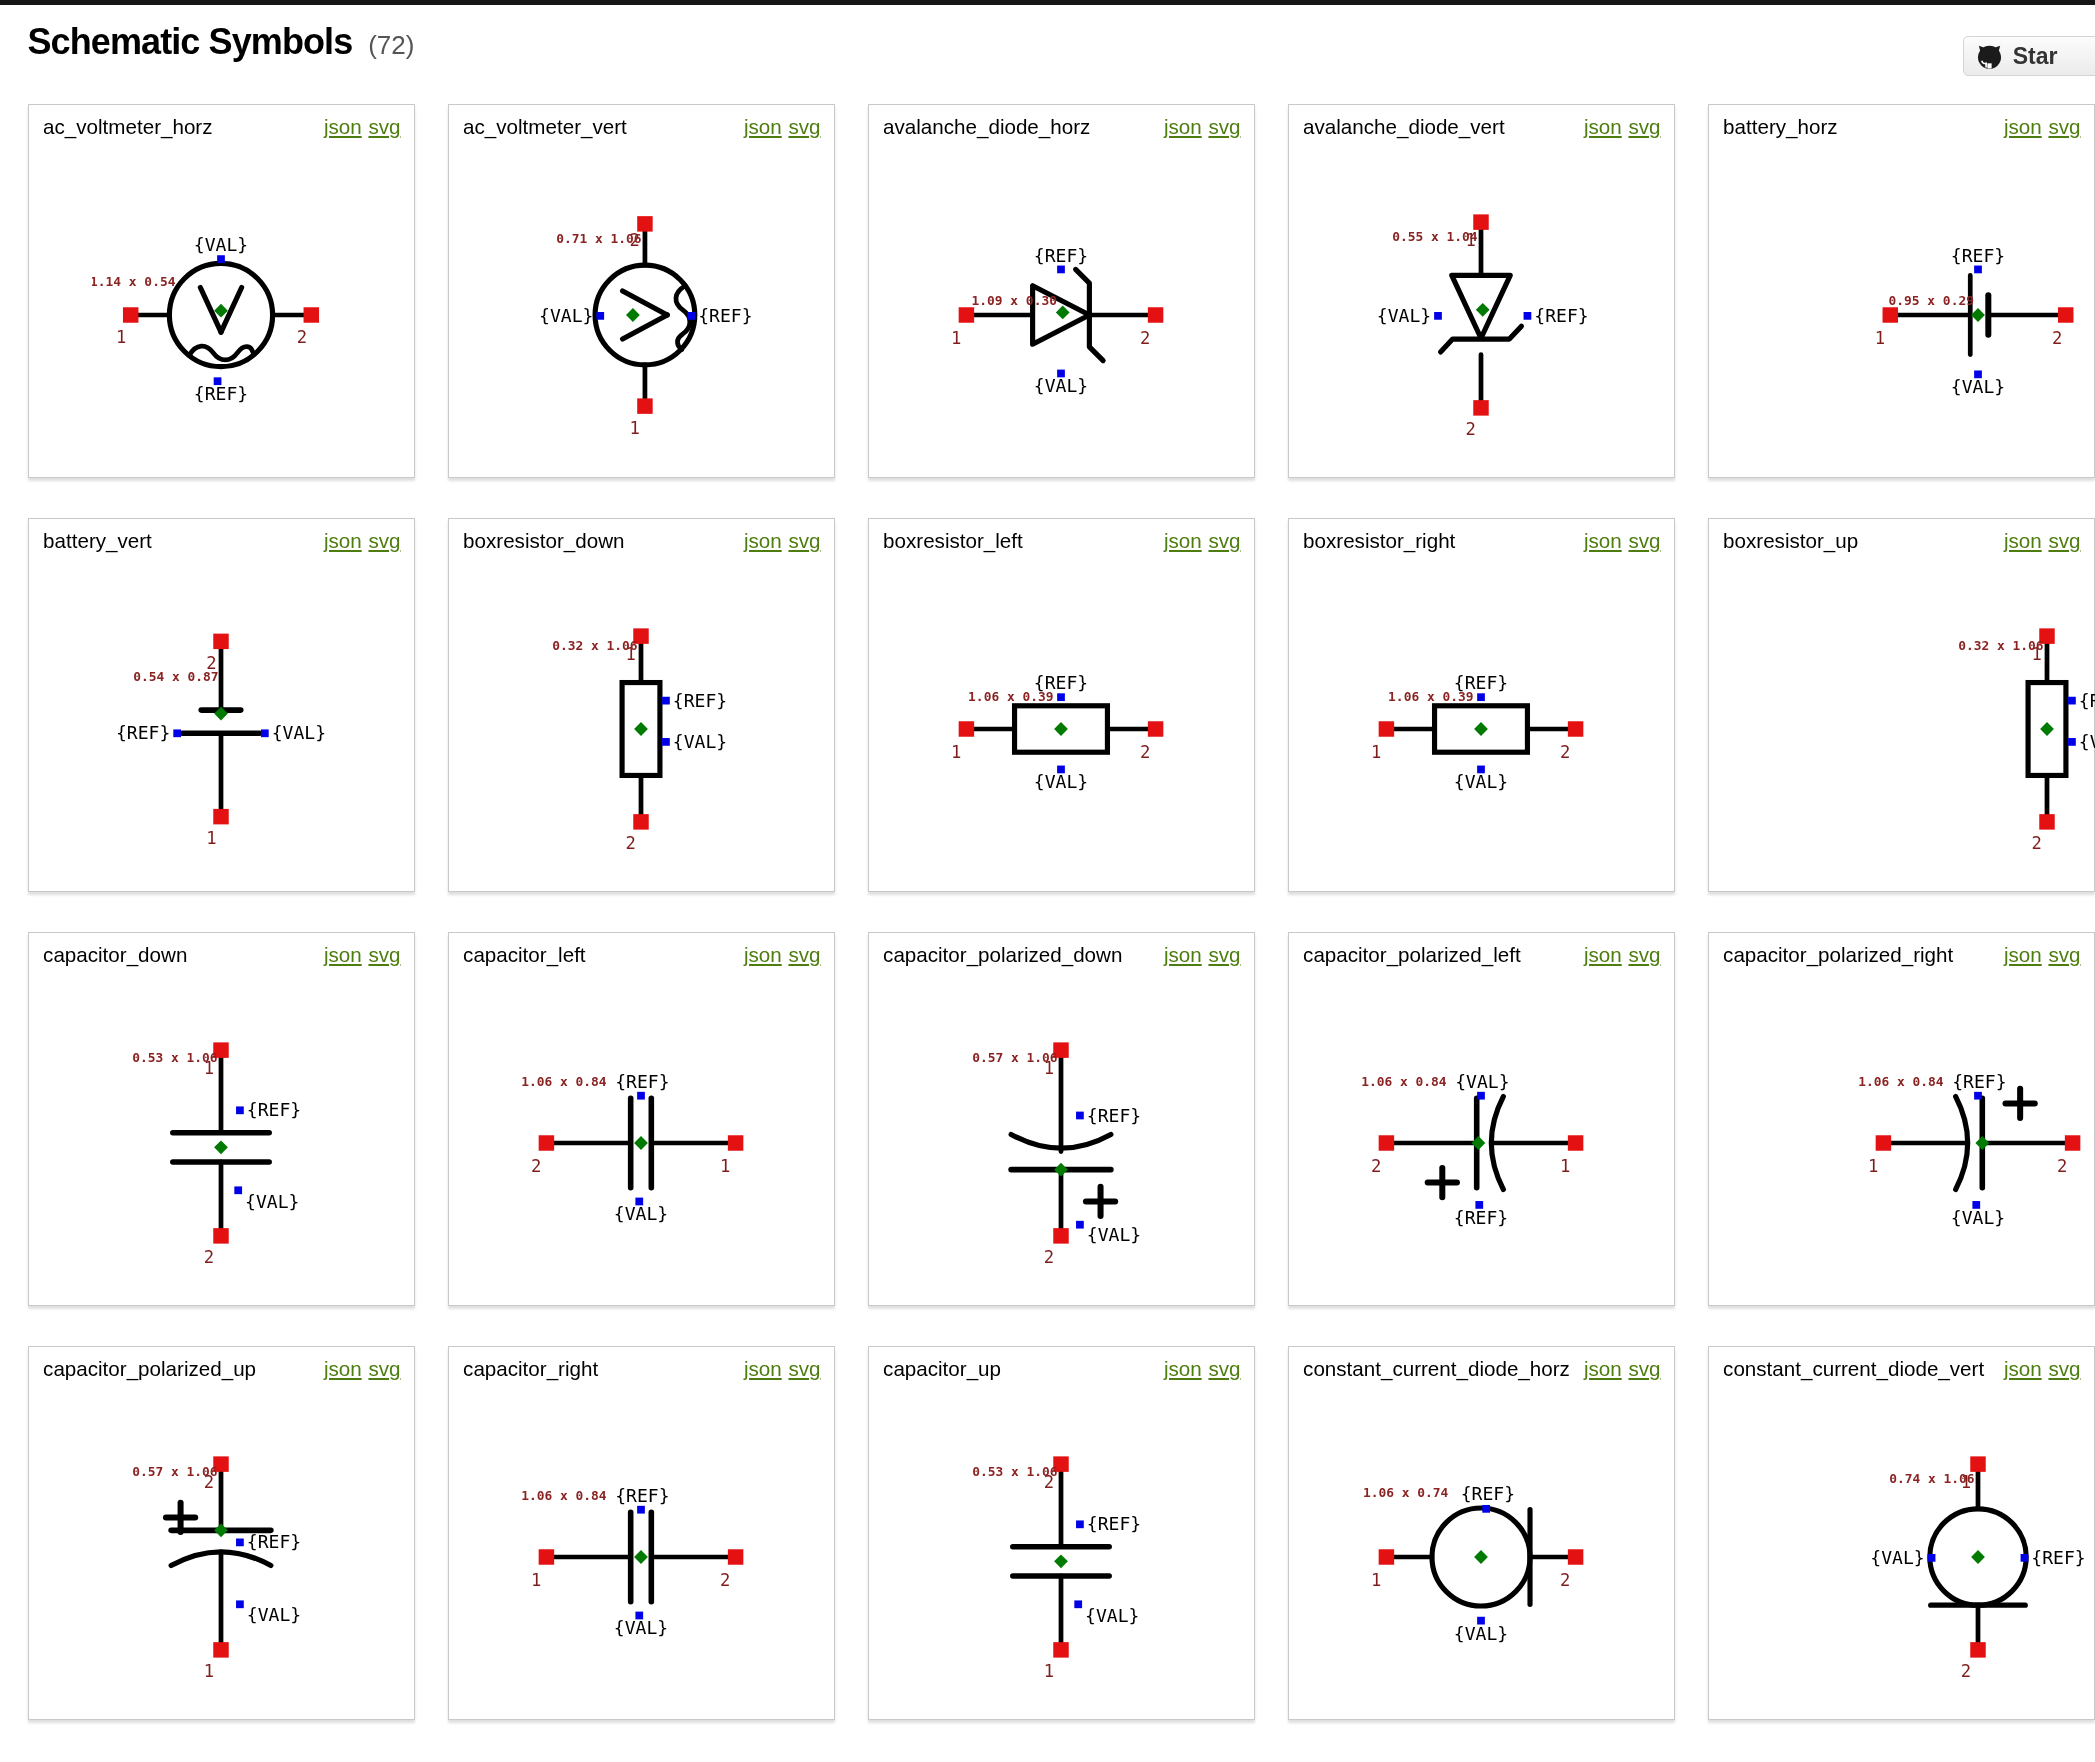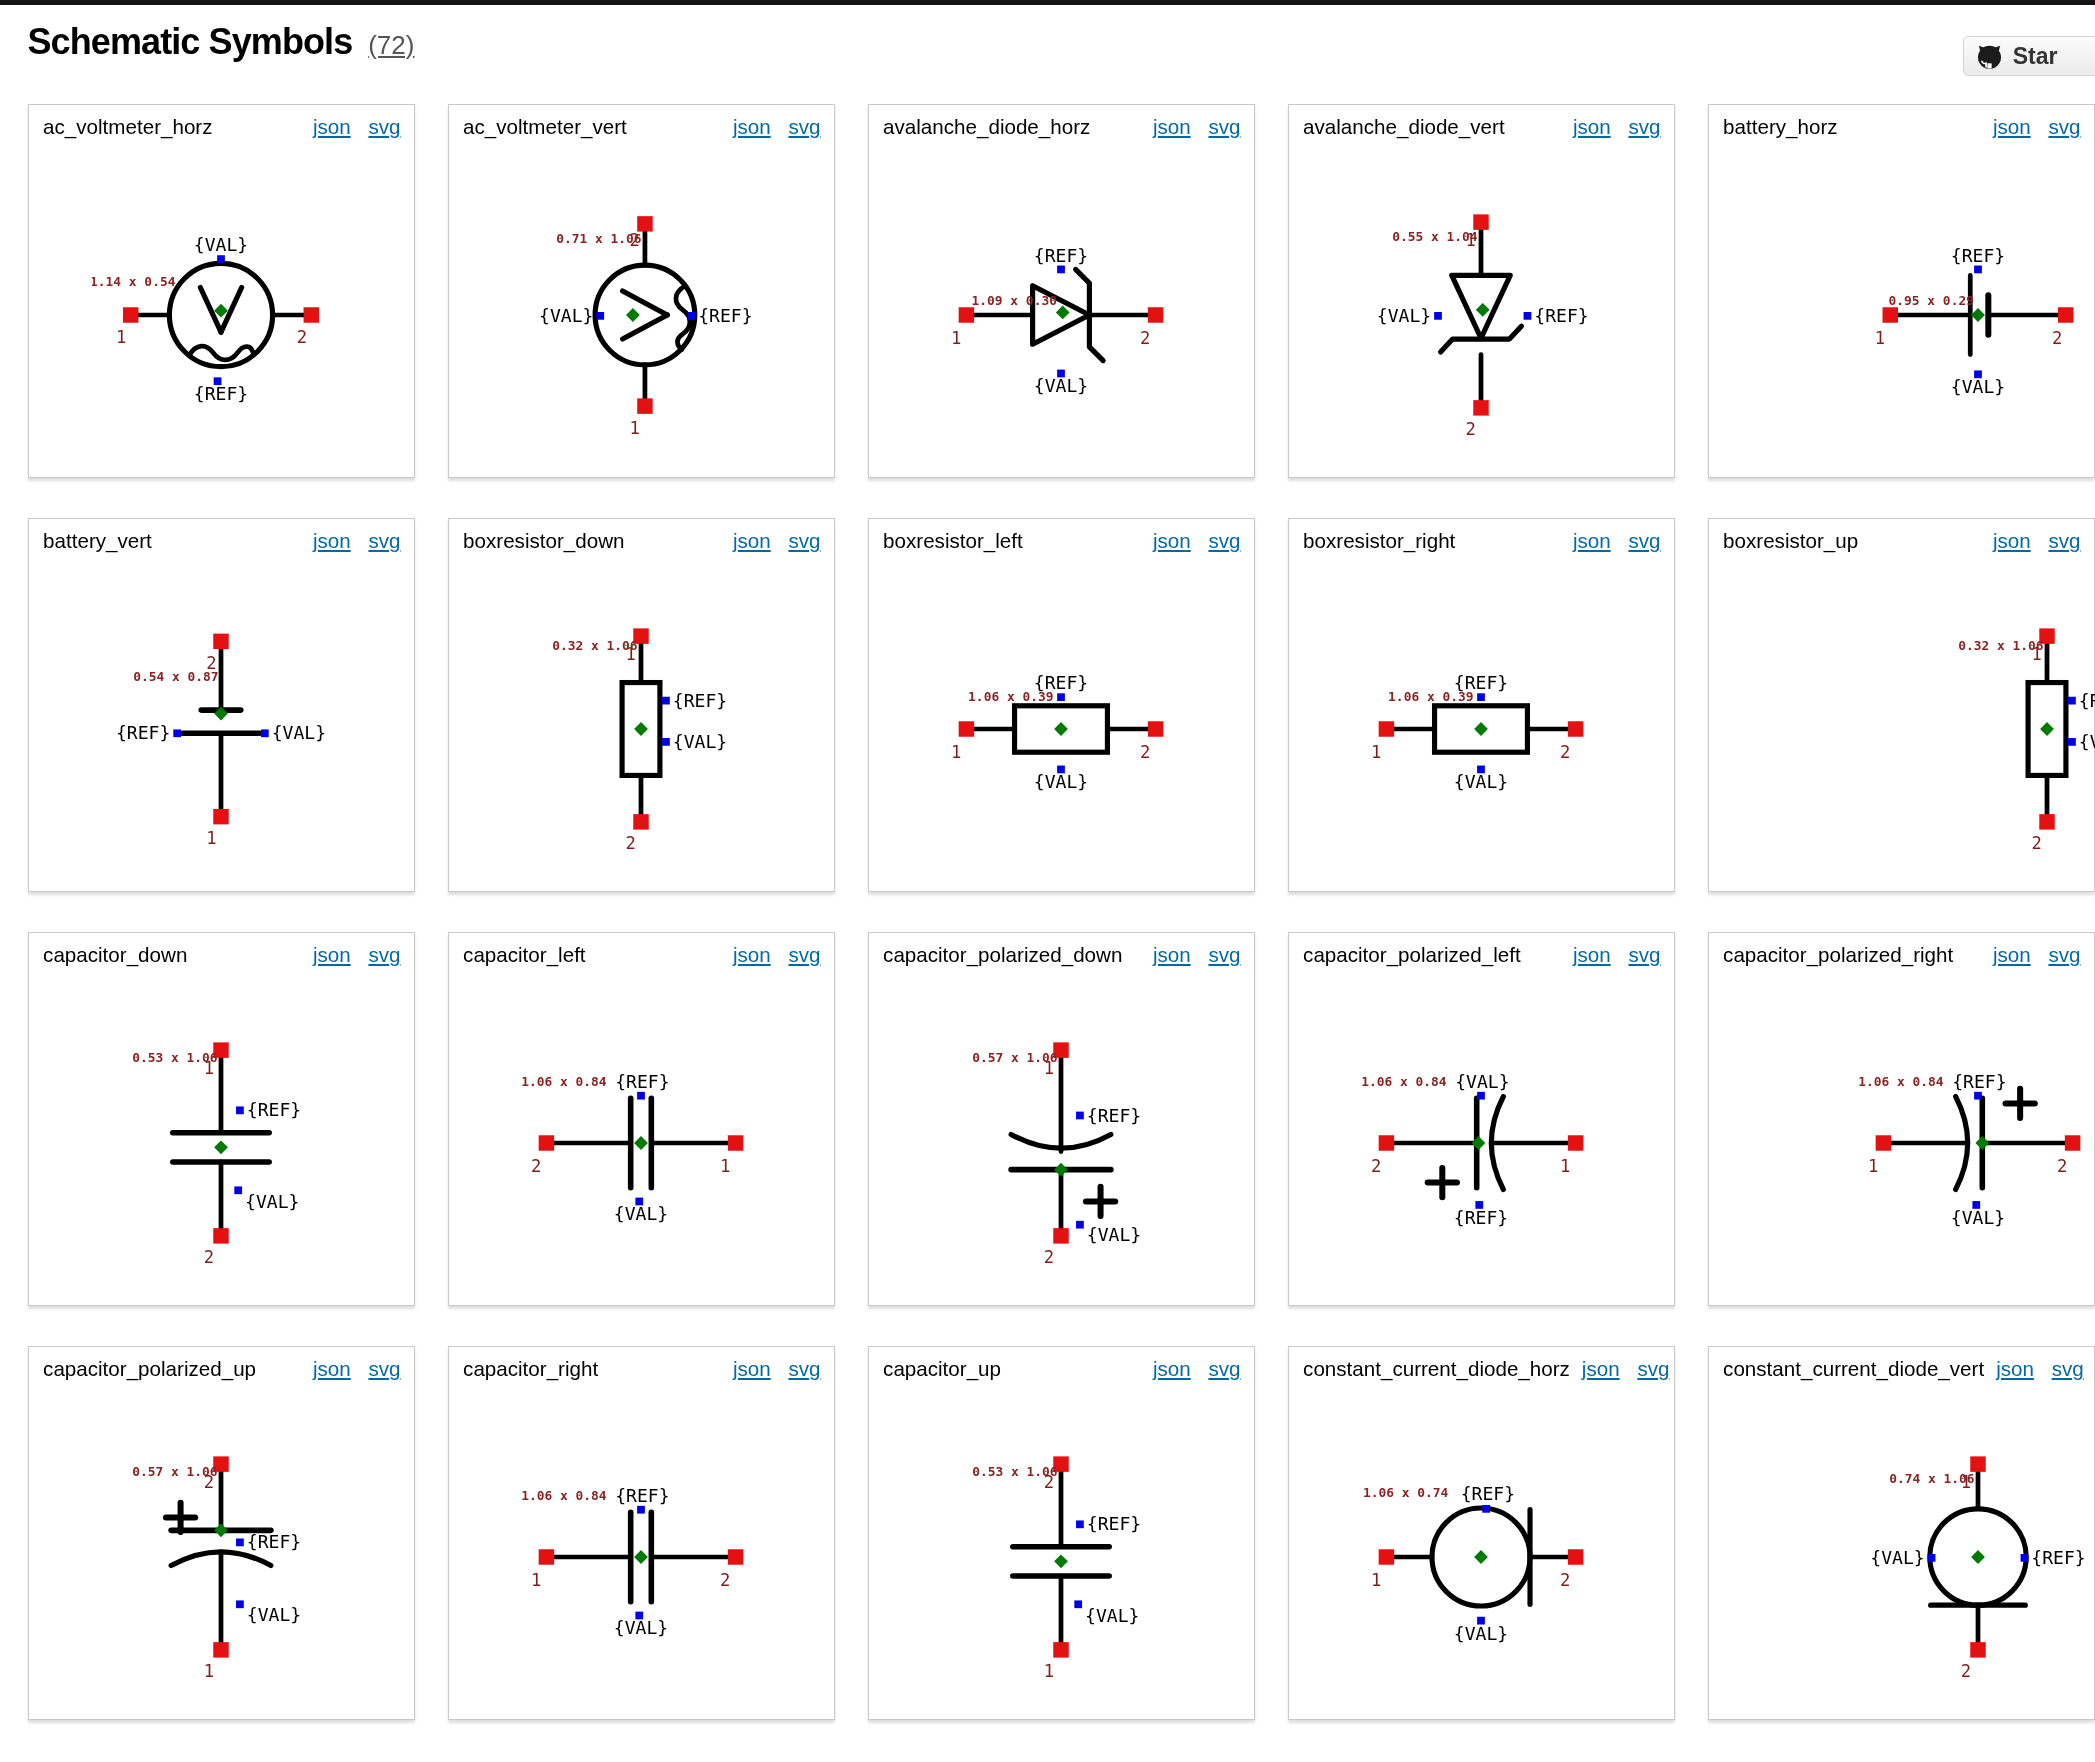--- a/index.html
+++ b/index.html
@@ -3,21 +3,21 @@
 <meta charset="utf-8">
 <style>
   html,body{margin:0;padding:0;}
   body{
     width:2096px;height:1762px;overflow:hidden;background:#ffffff;
     font-family:"Liberation Sans", sans-serif;position:relative;
   }
   .top-edge{height:5.2px;background:#161616;width:100%;}
   .page-header{padding:15.5px 27.5px 0 27.5px;height:99px;box-sizing:border-box;position:relative;}
   .page-title{display:inline-block;font-size:36px;font-weight:bold;color:#000;letter-spacing:-0.9px;}
-  .page-count{display:inline-block;font-size:26px;color:#555;margin-left:12px;font-weight:normal;text-decoration:underline;}
+  .page-count{display:inline-block;font-size:26px;color:#555;margin-left:12px;font-weight:normal;}
   .star-btn{
     position:absolute;left:1963px;top:31px;height:40px;width:198px;
     border:0.9px solid #d4d4d4;border-radius:5.2px;
     background:linear-gradient(#fcfcfc,#ebebeb);
     display:flex;align-items:center;gap:8.6px;padding:0 11.2px;box-sizing:border-box;
     font-size:23px;font-weight:bold;color:#333;cursor:pointer;
   }
   .grid{
     display:grid;grid-template-columns:repeat(5,387px);
     column-gap:33px;row-gap:40px;padding-left:27.5px;
@@ -26,21 +26,21 @@
     width:387px;height:374px;background:#fff;border:0.9px solid #c9c9c9;
     box-shadow:0 2.6px 2.6px rgba(0,0,0,.13);position:relative;box-sizing:border-box;
     overflow:visible;
   }
   .card-head{
     position:absolute;top:10.3px;left:14.6px;right:13px;
     display:flex;justify-content:space-between;align-items:flex-start;
   }
   .card-title{font-size:20.6px;color:#000;white-space:nowrap;}
   .card-links{font-size:20.6px;white-space:nowrap;}
-  .card-links a{color:#0369a1;text-decoration:underline;margin-left:12px;cursor:pointer;}
+  .card-links a{color:#4d7c0f;text-decoration:underline;margin-left:1px;cursor:pointer;}
   .symwrap{
     position:absolute;left:0;right:0;top:48px;bottom:0;
     display:flex;align-items:center;justify-content:center;pointer-events:none;
   }
   .symwrap svg{overflow:hidden;}
   text{user-select:none;}
 </style>
 </head>
 <body>
 

